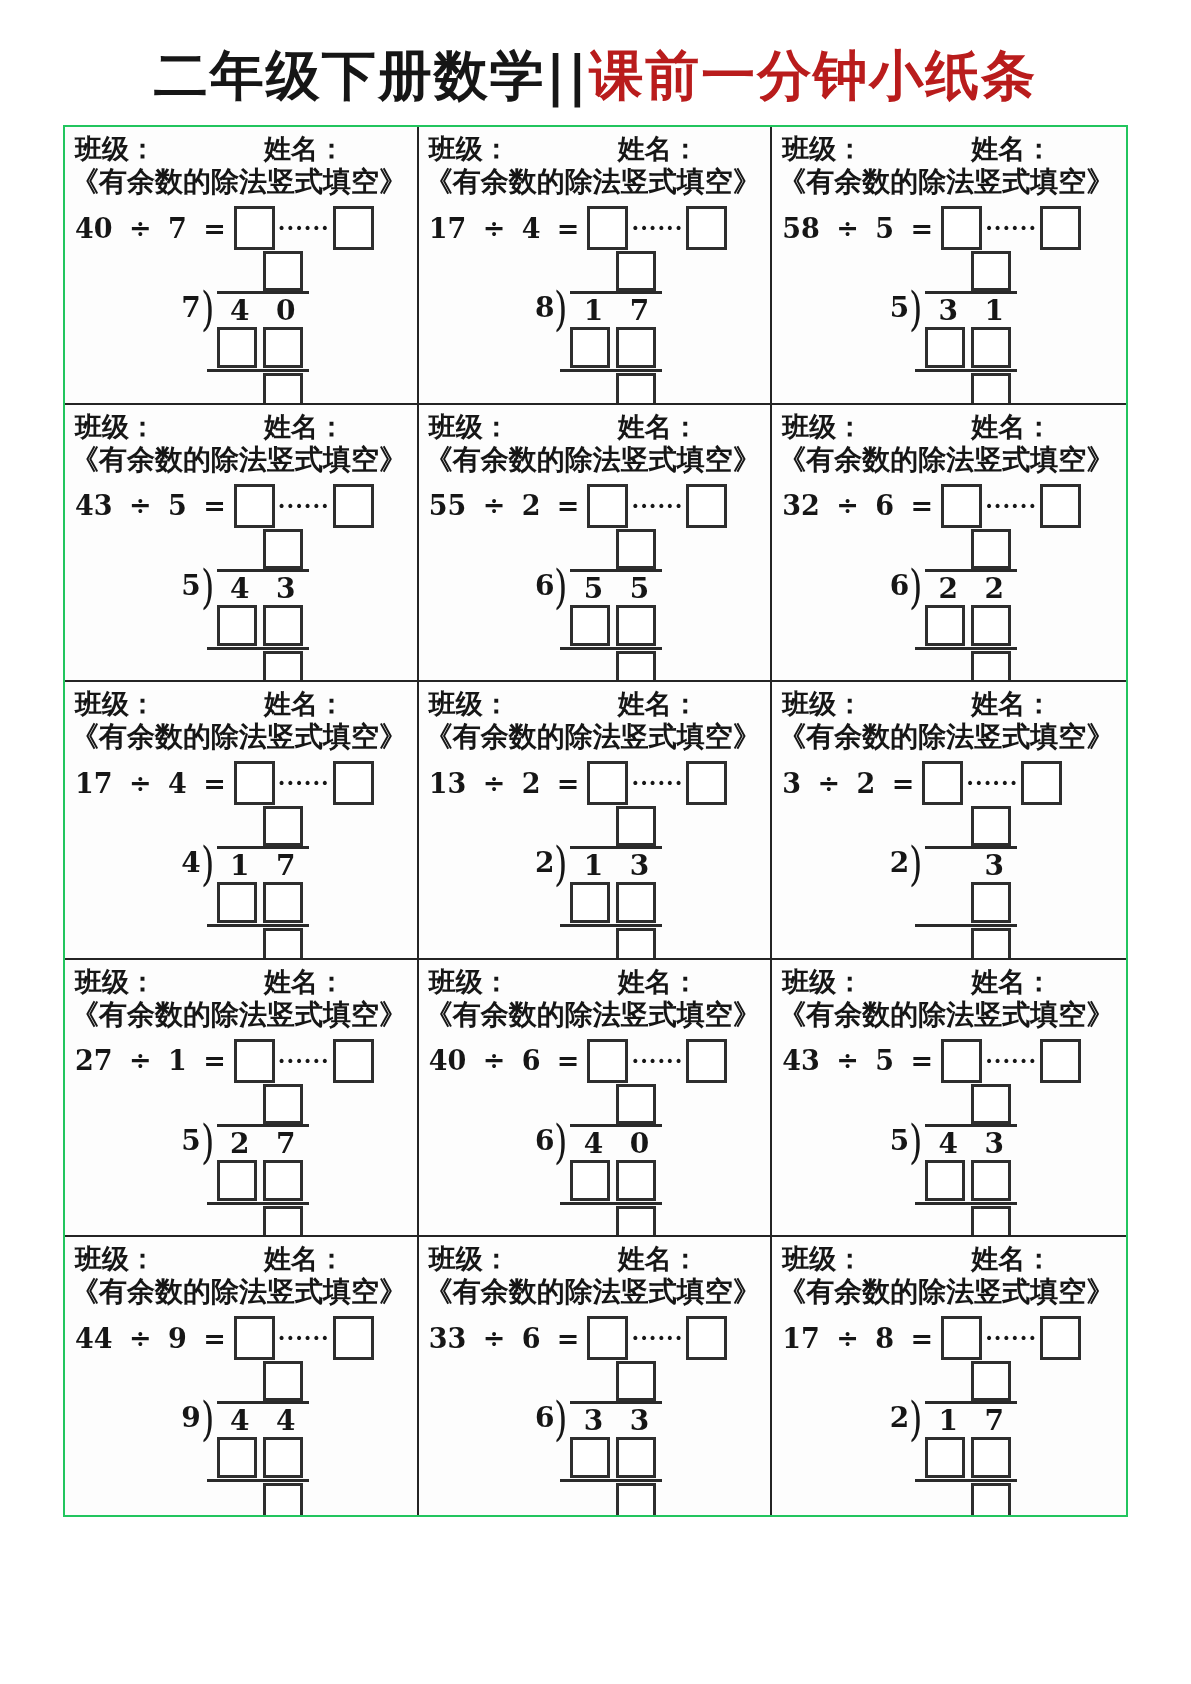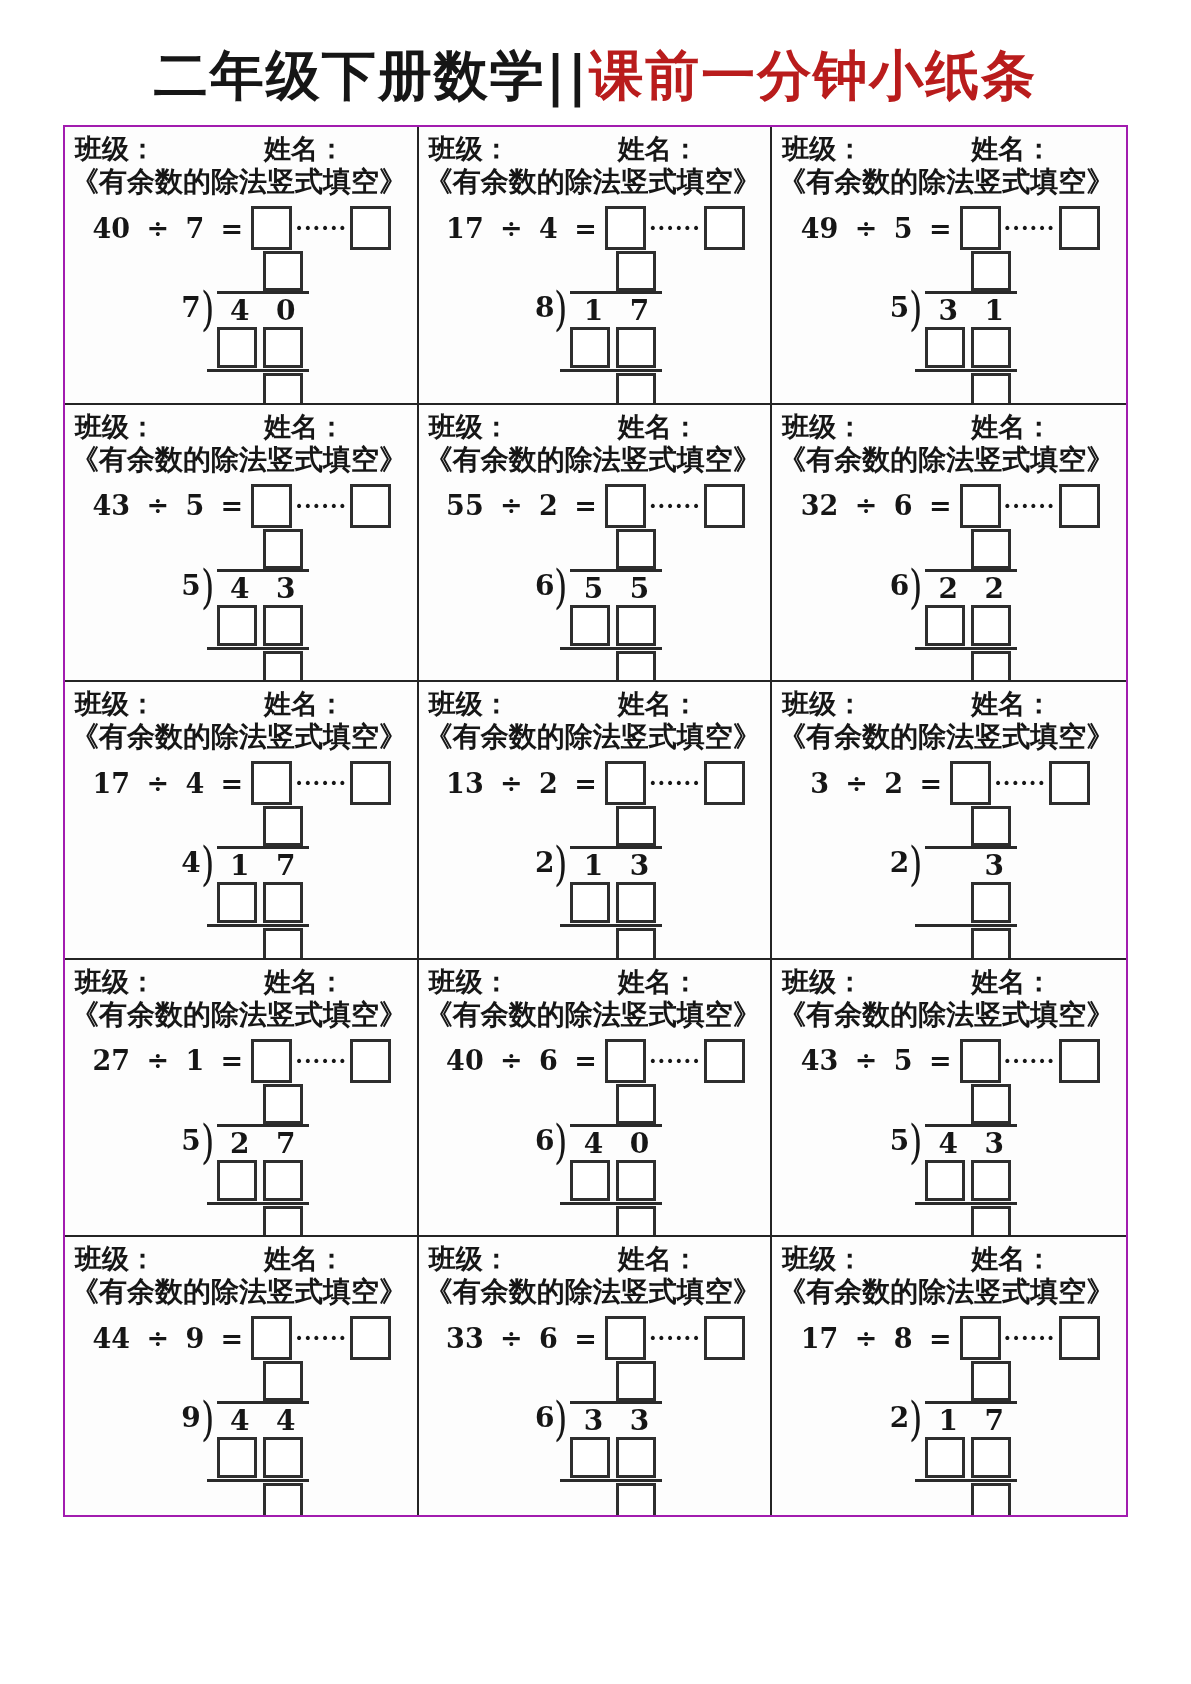--- a/index.html
+++ b/index.html
@@ -18,21 +18,21 @@
     letter-spacing:2px;
     white-space:nowrap;
   }
   .title-red{font-weight:900;}
   .sheet-grid{
     position:absolute;left:63px;top:125px;
     width:1065px;height:1392px;
     display:grid;
     grid-template-columns:1fr 1fr 1fr;
     grid-template-rows:repeat(5,1fr);
-    border:2px solid #a21caf;
+    border:2px solid #22c55e;
     box-sizing:border-box;
     background:#fdfdfd;
   }
   .cell{
     border-right:2px solid #242424;
     border-bottom:2px solid #242424;
     box-sizing:border-box;
     padding:7px 8px 0 10px;
     overflow:hidden;
   }
@@ -49,21 +49,21 @@
     font-size:28px;
     line-height:36px;
     font-weight:600;
     white-space:nowrap;
     margin-left:-4px;
   }
   .equation{
     margin-top:5px;
     height:46px;
     display:flex;
-    justify-content:center;
+    justify-content:flex-start;
     align-items:center;
   }
   .eq-expr{
     font-size:27px;
     font-weight:600;
     word-spacing:7px;
     margin-right:8px;
     white-space:nowrap;
   }
   .box{
@@ -196,21 +196,21 @@
     </div>
   </div>
 
   <div class="cell">
     <div class="cell-header">
       <span class="hdr1">班级：</span>
       <span class="hdr2">姓名：</span>
     </div>
     <div class="cell-subtitle">《有余数的除法竖式填空》</div>
     <div class="equation">
-      <span class="eq-expr">49 ÷ 5 =</span>
+      <span class="eq-expr">58 ÷ 5 =</span>
       <span class="box eq-box"></span>
       <span class="eq-dots">······</span>
       <span class="box eq-box"></span>
     </div>
     <div class="longdiv">
       <div class="ld-qrow">
         <span class="box"></span>
       </div>
       <div class="ld-bracket">
         <span class="ld-divisor">5</span>

